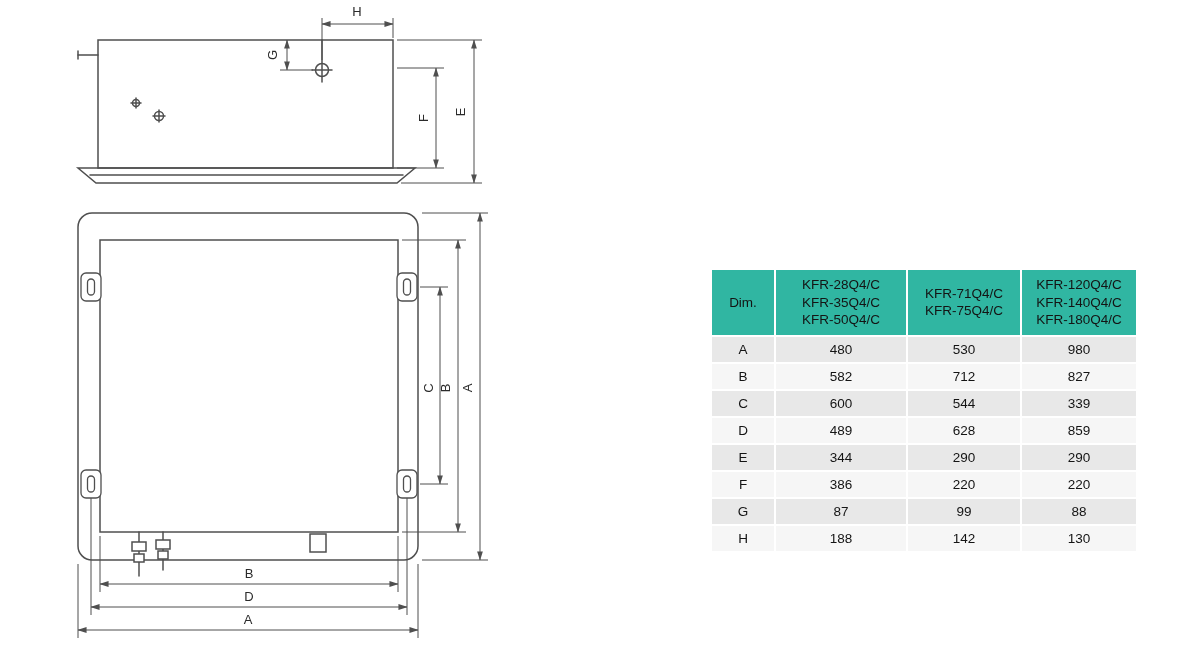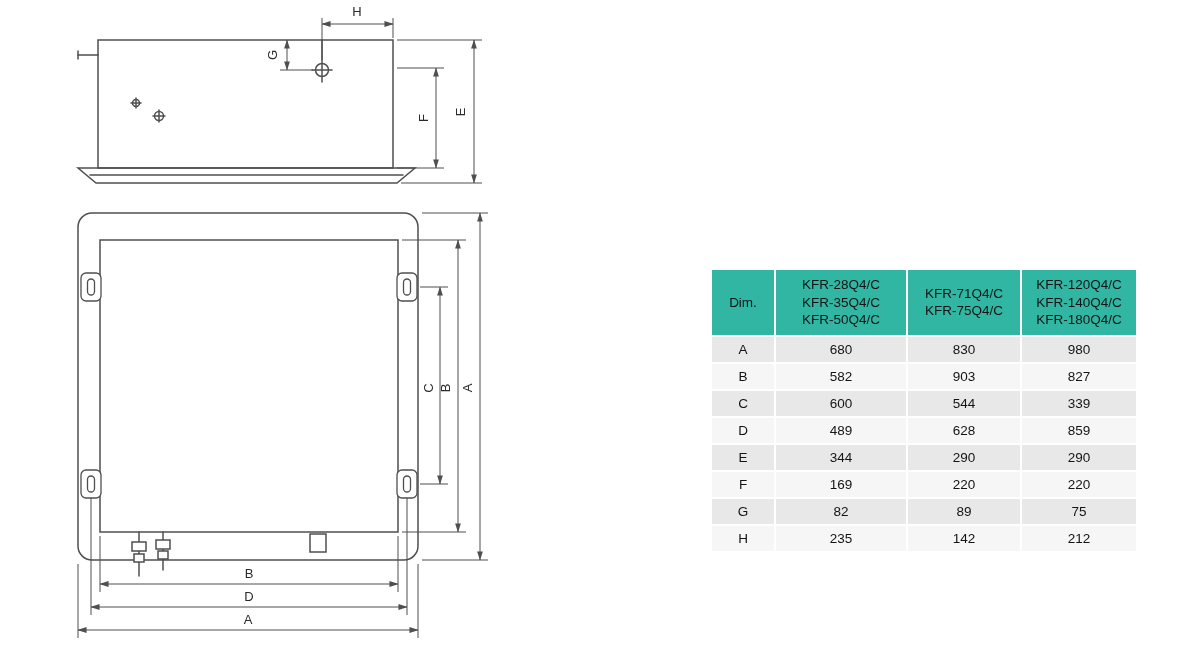--- a/index.html
+++ b/index.html
@@ -193,28 +193,28 @@
           <th>
             <div>KFR-120Q4/C</div>
             <div>KFR-140Q4/C</div>
             <div>KFR-180Q4/C</div>
           </th>
         </tr>
       </thead>
       <tbody>
         <tr>
           <td>A</td>
-          <td>680</td>
-          <td>830</td>
+          <td>480</td>
+          <td>530</td>
           <td>980</td>
         </tr>
         <tr>
           <td>B</td>
           <td>582</td>
-          <td>903</td>
+          <td>712</td>
           <td>827</td>
         </tr>
         <tr>
           <td>C</td>
           <td>600</td>
           <td>544</td>
           <td>339</td>
         </tr>
         <tr>
           <td>D</td>
@@ -223,33 +223,33 @@
           <td>859</td>
         </tr>
         <tr>
           <td>E</td>
           <td>344</td>
           <td>290</td>
           <td>290</td>
         </tr>
         <tr>
           <td>F</td>
-          <td>169</td>
+          <td>386</td>
           <td>220</td>
           <td>220</td>
         </tr>
         <tr>
           <td>G</td>
-          <td>82</td>
-          <td>89</td>
-          <td>75</td>
+          <td>87</td>
+          <td>99</td>
+          <td>88</td>
         </tr>
         <tr>
           <td>H</td>
-          <td>235</td>
+          <td>188</td>
           <td>142</td>
-          <td>212</td>
+          <td>130</td>
         </tr>
       </tbody>
     </table>
   </div>
 
 </div>
 
 </body></html>

